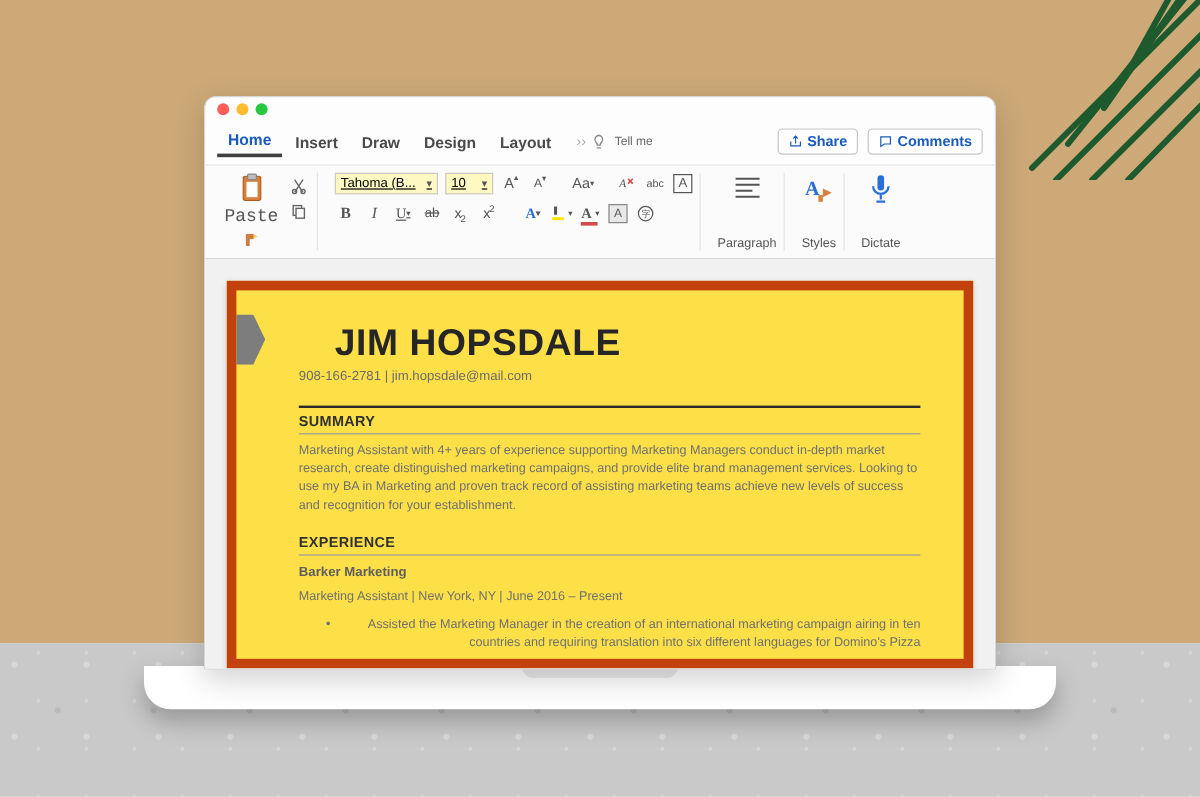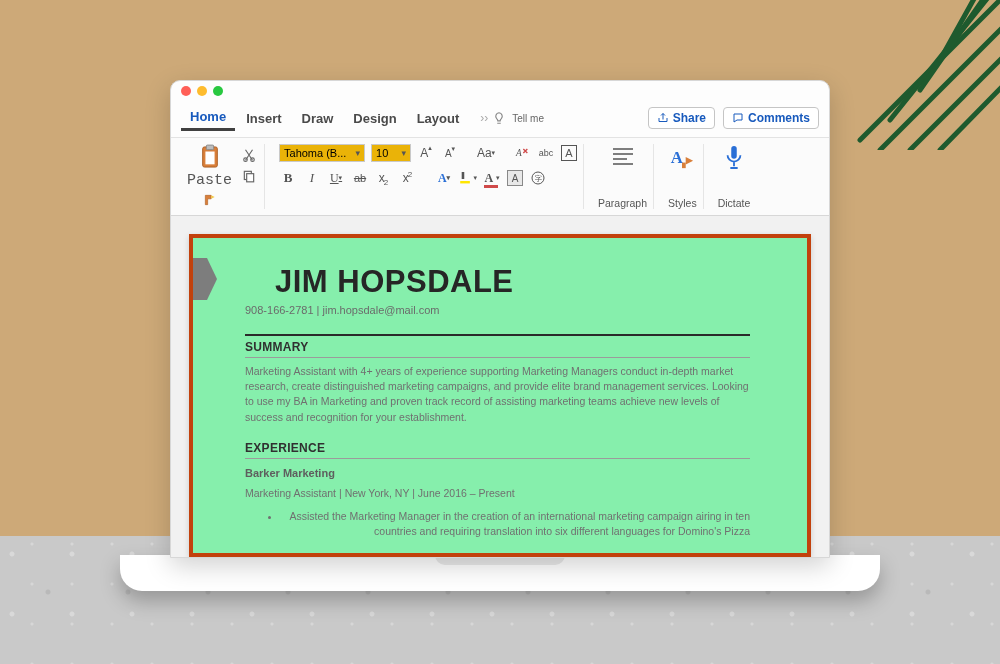--- a/index.html
+++ b/index.html
@@ -146,24 +146,25 @@
     margin-bottom: 2px;
   }
   .mini-stack { display: flex; flex-direction: column; gap: 3px; align-items: center; justify-content: center; padding-top:2px; }
 
   .font-block {
     display: flex; flex-direction: column; gap: 6px;
   }
   .sel {
     font-size: 11px;
     border: 1px solid #c9c9c9;
-    background: #eab308;
+    background: #fef9c3;
     padding: 2px 4px;
     display: inline-flex; align-items: center; justify-content: space-between;
     gap: 4px;
+    text-decoration: underline;
   }
   .sel.font { width: 86px; }
   .sel.size { width: 40px; }
   .caret-dn::after { content: "▾"; font-size: 9px; color: #555; }
   .tool-row { display: flex; gap: 6px; align-items: center; }
   .tool-row.top { margin-bottom: 1px; }
   .tico {
     width: 18px; height: 18px;
     display: inline-flex; align-items: center; justify-content: center;
     font-size: 12px; color: #555;
@@ -178,26 +179,26 @@
   .tico .sup { font-size: 8px; position: relative; top: -4px; left: -1px; }
 
   .doc-area {
     flex: 1;
     background: #f1f1f1;
     overflow: hidden;
     padding: 18px 18px 0 18px;
     position: relative;
   }
   .page {
-    background: #86efac;
+    background: #fde047;
     box-shadow: 0 2px 6px rgba(0,0,0,.15);
-    border: 4px solid #c2410c;
+    border: 8px solid #c2410c;
     width: 100%;
     height: 100%;
-    padding: 26px 57px 0 52px;
+    padding: 26px 36px 0 52px;
     position: relative;
     overflow: hidden;
   }
   .page-inner { position: relative; }
   .name-tag {
     position: absolute;
     top: 20px; left: -8px;
     width: 32px; height: 42px;
   }
   .resume-name {

